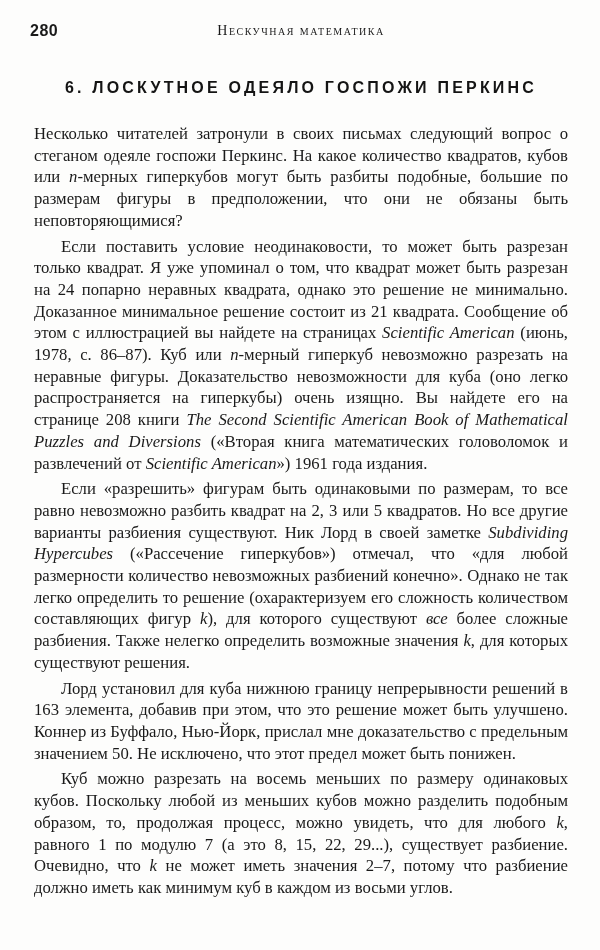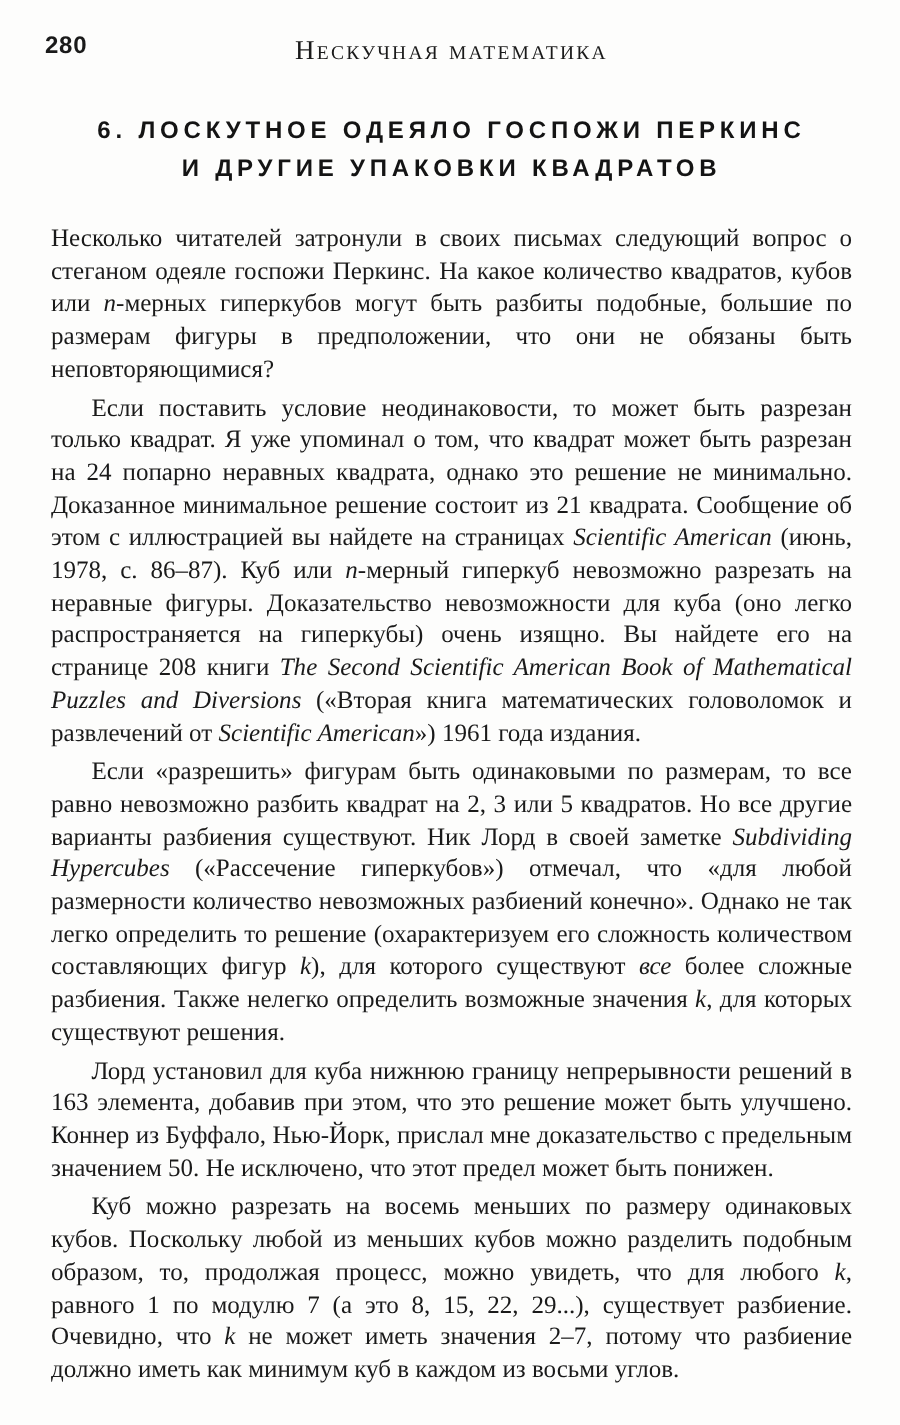--- a/index.html
+++ b/index.html
@@ -24,21 +24,21 @@
     font-family: "Liberation Sans", sans-serif;
     font-weight: 700;
     font-size: 16px;
     letter-spacing: 0.5px;
   }
   .run-title {
     position: absolute;
     left: 0; right: 0; top: 1px;
     text-align: center;
     font-variant: small-caps;
-    font-size: 18px;
+    font-size: 14px;
     letter-spacing: 1.5px;
   }
   .chapter-title {
     margin: 31px 0 0 0;
     text-align: center;
     font-family: "Liberation Sans", sans-serif;
     font-weight: 700;
     font-size: 16px;
     letter-spacing: 3.2px;
     line-height: 25px;
@@ -60,21 +60,20 @@
 
 <div class="page">
 
   <div class="running-head">
     <span class="page-num">280</span>
     <span class="run-title">Нескучная математика</span>
   </div>
 
   <h1 class="chapter-title">
     <span class="title-line">6. ЛОСКУТНОЕ ОДЕЯЛО ГОСПОЖИ ПЕРКИНС</span>
-    <span class="title-line">И ДРУГИЕ УПАКОВКИ КВАДРАТОВ</span>
   </h1>
 
   <div class="body-text">
     <p class="para"><span>Несколько читателей затронули в своих письмах следующий вопрос о стеганом одеяле госпожи Перкинс. На какое количество квадратов, кубов или </span><i>n</i><span>-мерных гиперкубов могут быть разбиты подобные, большие по размерам фигуры в предположении, что они не обязаны быть неповторяющимися?</span></p>
     <p class="para indent"><span>Если поставить условие неодинаковости, то может быть разрезан только квадрат. Я уже упоминал о том, что квадрат может быть разрезан на 24 попарно неравных квадрата, однако это решение не минимально. Доказанное минимальное решение состоит из 21 квадрата. Сообщение об этом с иллюстрацией вы найдете на страницах </span><i>Scientific American</i><span> (июнь, 1978, с. 86–87). Куб или </span><i>n</i><span>-мерный гиперкуб невозможно разрезать на неравные фигуры. Доказательство невозможности для куба (оно легко распространяется на гиперкубы) очень изящно. Вы найдете его на странице 208 книги </span><i>The Second Scientific American Book of Mathematical Puzzles and Diversions</i><span> («Вторая книга математических головоломок и развлечений от </span><i>Scientific American</i><span>») 1961 года издания.</span></p>
     <p class="para indent"><span>Если «разрешить» фигурам быть одинаковыми по размерам, то все равно невозможно разбить квадрат на 2, 3 или 5 квадратов. Но все другие варианты разбиения существуют. Ник Лорд в своей заметке </span><i>Subdividing Hypercubes</i><span> («Рассечение гиперкубов») отмечал, что «для любой размерности количество невозможных разбиений конечно». Однако не так легко определить то решение (охарактеризуем его сложность количеством составляющих фигур </span><i>k</i><span>), для которого существуют </span><i>все</i><span> более сложные разбиения. Также нелегко определить возможные значения </span><i>k</i><span>, для которых существуют решения.</span></p>
     <p class="para indent"><span>Лорд установил для куба нижнюю границу непрерывности решений в 163 элемента, добавив при этом, что это решение может быть улучшено. Коннер из Буффало, Нью-Йорк, прислал мне доказательство с предельным значением 50. Не исключено, что этот предел может быть понижен.</span></p>
     <p class="para indent"><span>Куб можно разрезать на восемь меньших по размеру одинаковых кубов. Поскольку любой из меньших кубов можно разделить подобным образом, то, продолжая процесс, можно увидеть, что для любого </span><i>k</i><span>, равного 1 по модулю 7 (а это 8, 15, 22, 29...), существует разбиение. Очевидно, что </span><i>k</i><span> не может иметь значения 2–7, потому что разбиение должно иметь как минимум куб в каждом из восьми углов.</span></p>
   </div>
 

